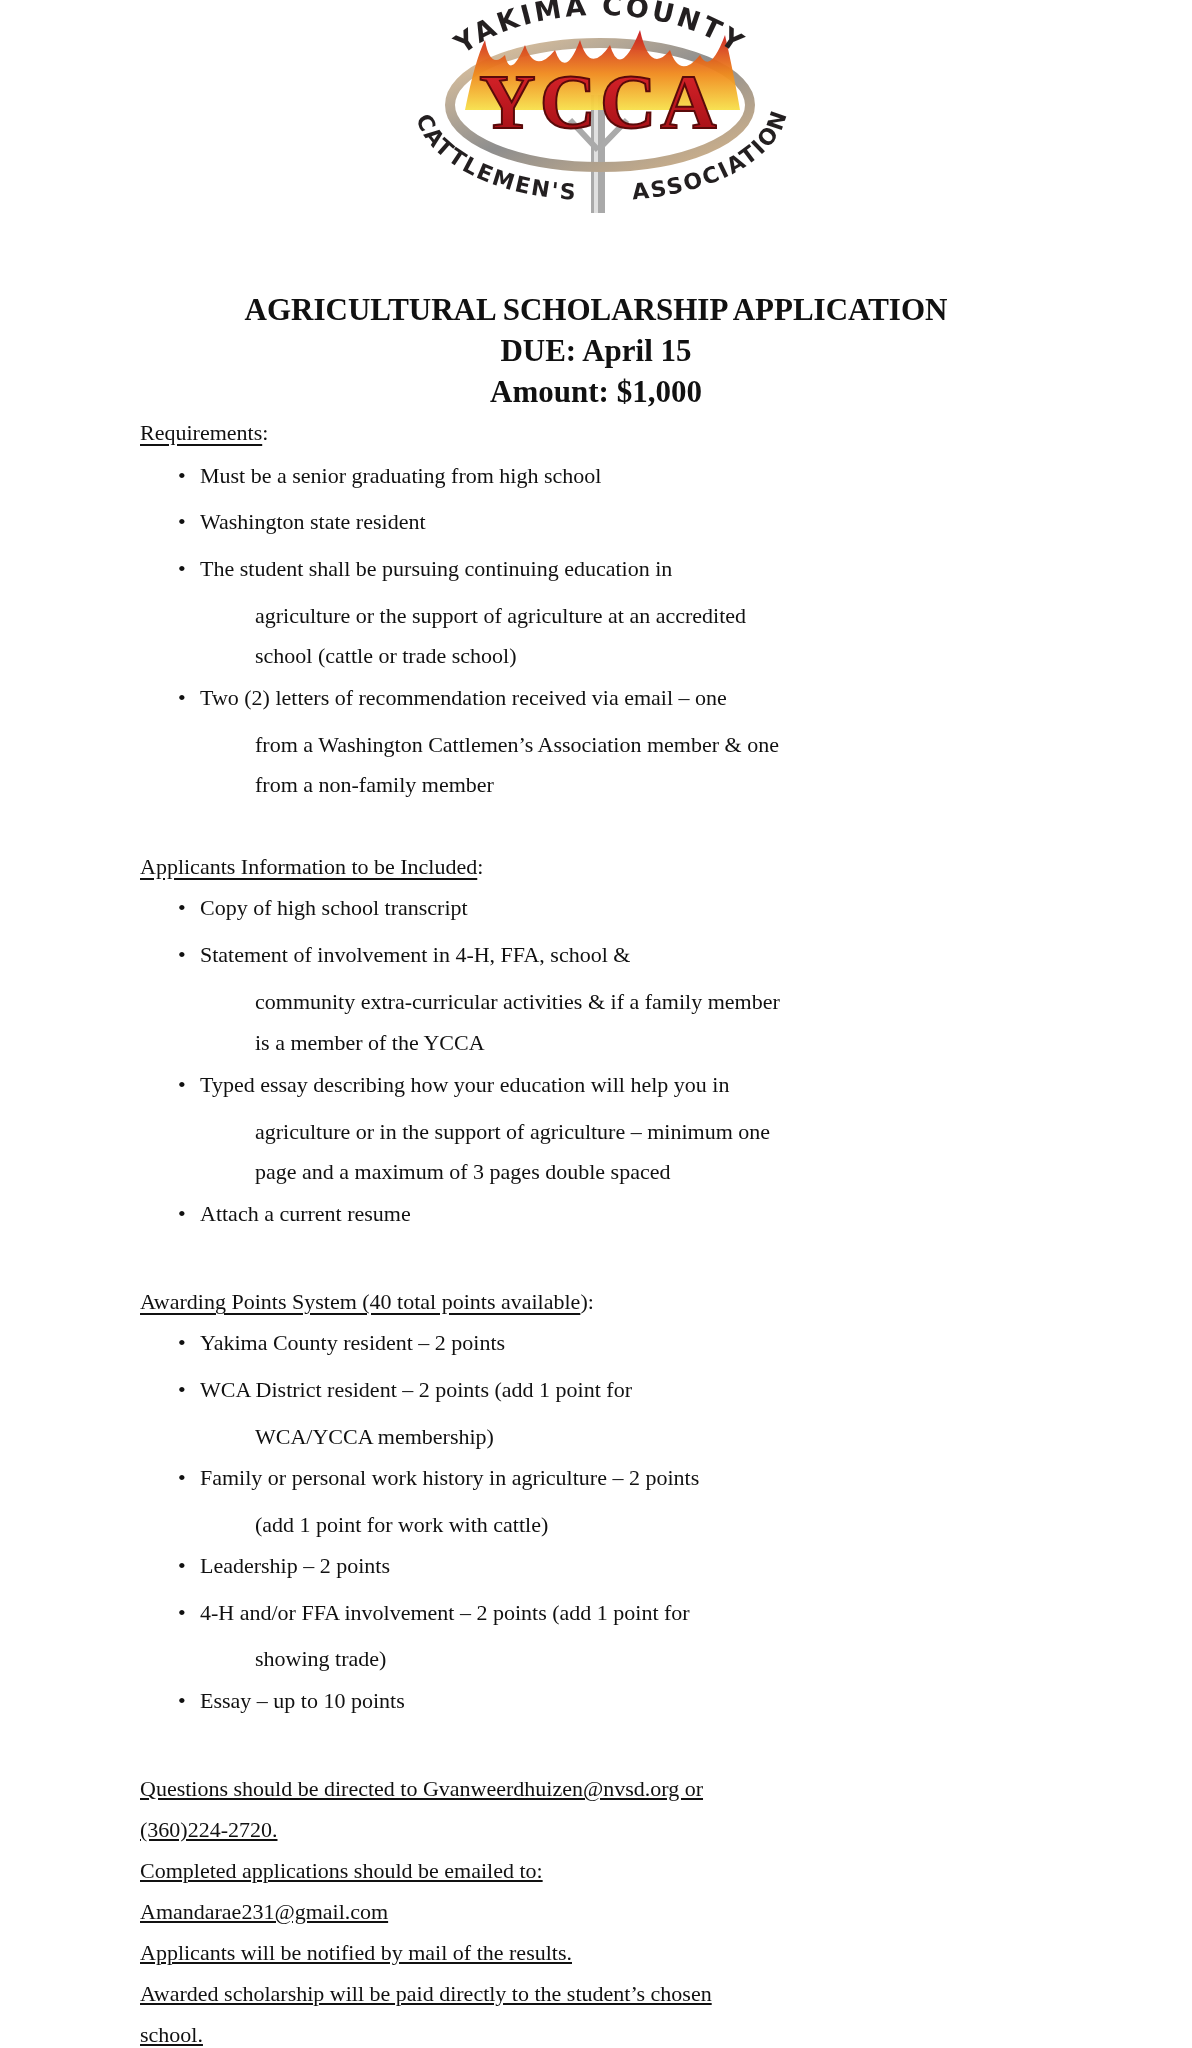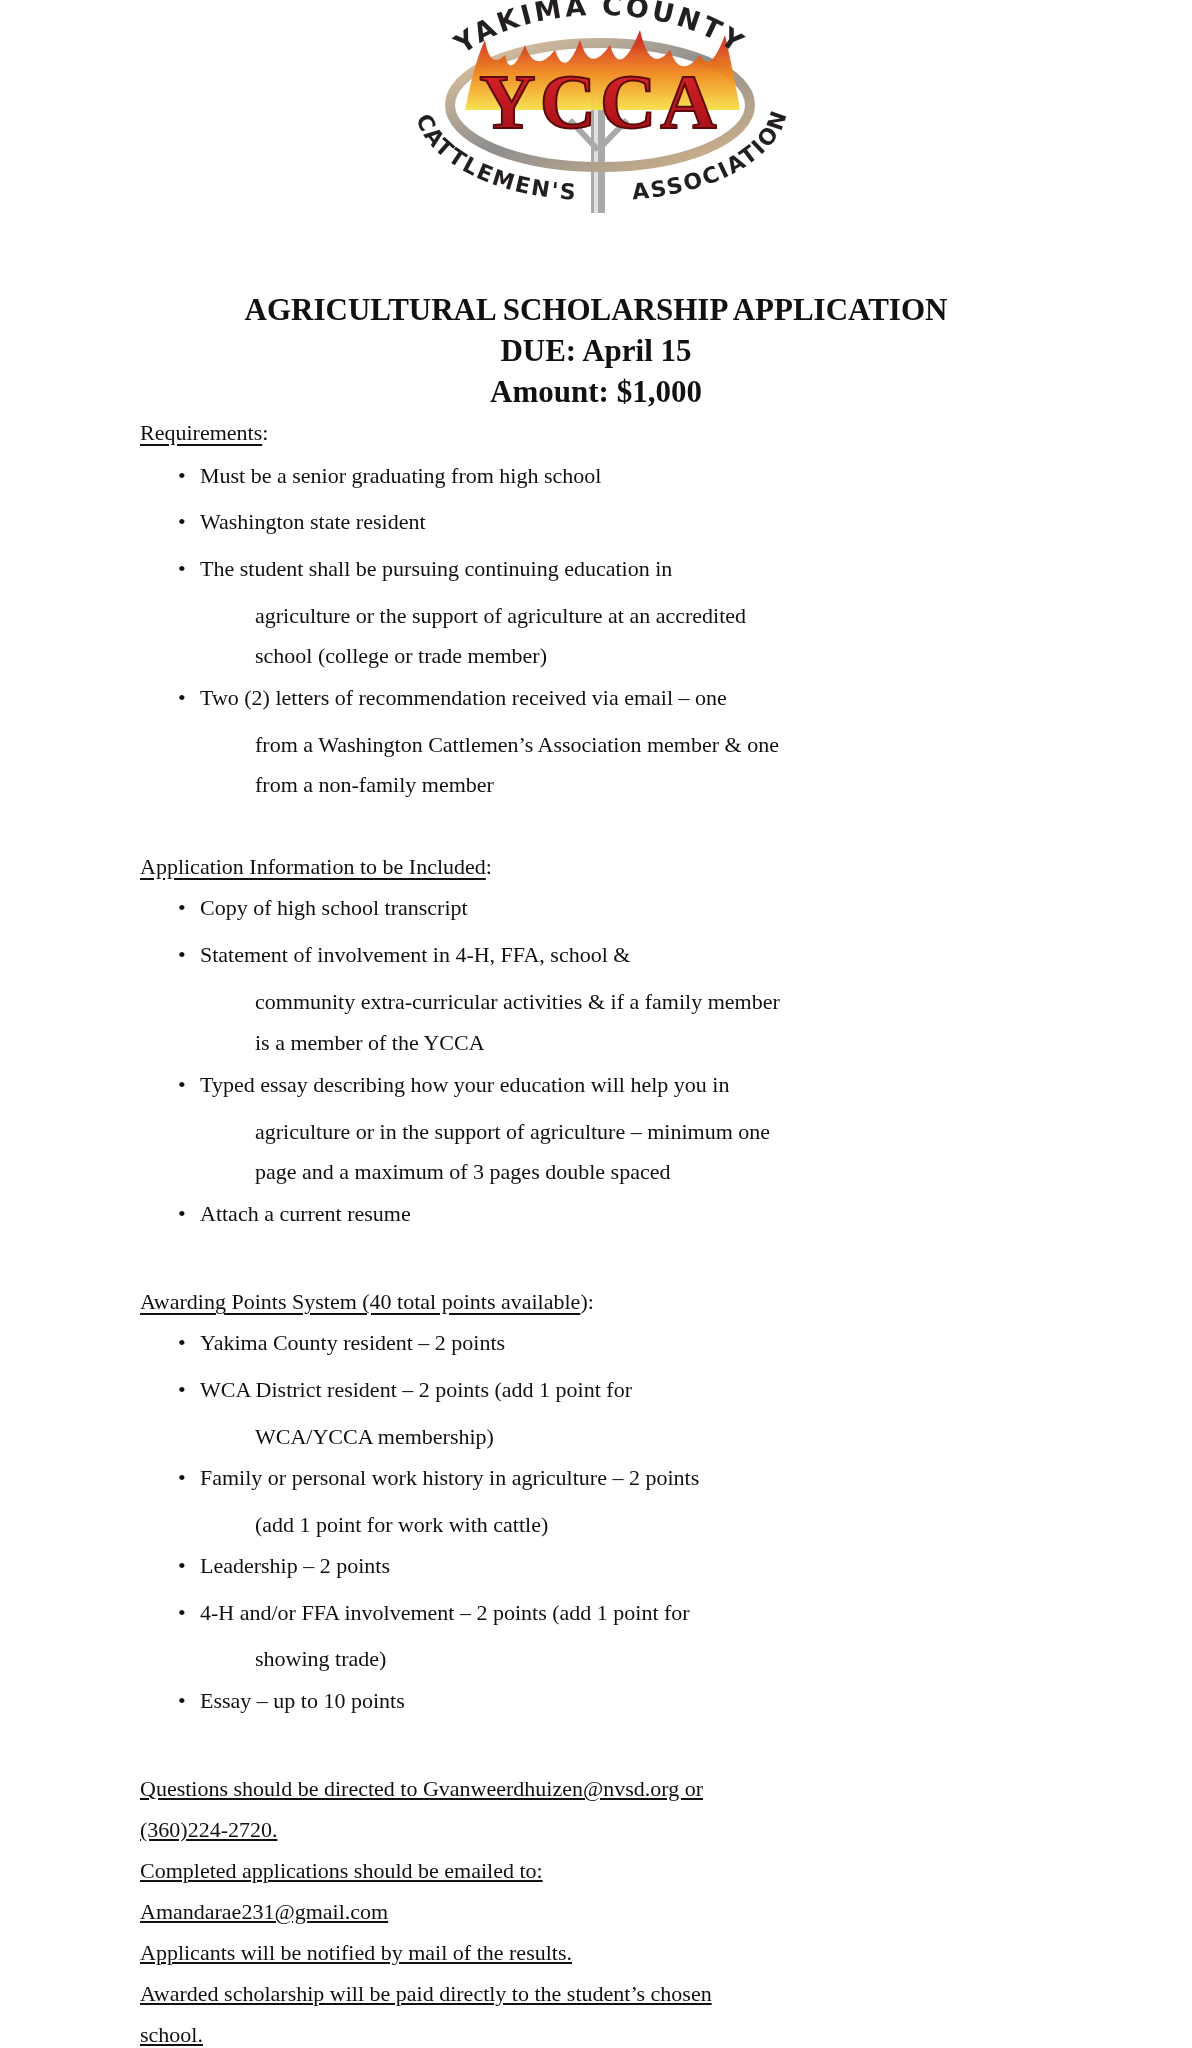--- a/index.html
+++ b/index.html
@@ -64,26 +64,26 @@
 
 <div class="center" style="top:290px">AGRICULTURAL SCHOLARSHIP APPLICATION</div>
 <div class="center" style="top:331px">DUE:  April 15</div>
 <div class="center" style="top:372px">Amount: $1,000</div>
 
 <div class="ln head" style="top:413px"><span class="u">Requirements</span><span>:</span></div>
 <div class="ln bul" style="top:456px">Must be a senior graduating from high school</div>
 <div class="ln bul" style="top:502px">Washington state resident</div>
 <div class="ln bul" style="top:549px">The student shall be pursuing continuing education in</div>
 <div class="ln cont" style="top:596px">agriculture or the support of agriculture at an accredited</div>
-<div class="ln cont" style="top:636px">school (college or trade member)</div>
+<div class="ln cont" style="top:636px">school (cattle or trade school)</div>
 <div class="ln bul" style="top:678px">Two (2) letters of recommendation received via email – one</div>
 <div class="ln cont" style="top:725px">from a Washington Cattlemen’s Association member &amp; one</div>
 <div class="ln cont" style="top:765px">from a non-family member</div>
 
-<div class="ln head" style="top:847px"><span class="u">Application Information to be Included</span><span>:</span></div>
+<div class="ln head" style="top:847px"><span class="u">Applicants Information to be Included</span><span>:</span></div>
 <div class="ln bul" style="top:888px">Copy of high school transcript</div>
 <div class="ln bul" style="top:935px">Statement of involvement in 4-H, FFA, school &amp;</div>
 <div class="ln cont" style="top:982px">community extra-curricular activities &amp; if a family member</div>
 <div class="ln cont" style="top:1023px">is a member of the YCCA</div>
 <div class="ln bul" style="top:1065px">Typed essay describing how your education will help you in</div>
 <div class="ln cont" style="top:1112px">agriculture or in the support of agriculture – minimum one</div>
 <div class="ln cont" style="top:1152px">page and a maximum of 3 pages double spaced</div>
 <div class="ln bul" style="top:1194px">Attach a current resume</div>
 
 <div class="ln head" style="top:1282px"><span class="u">Awarding Points System (40 total points available</span><span>):</span></div>

